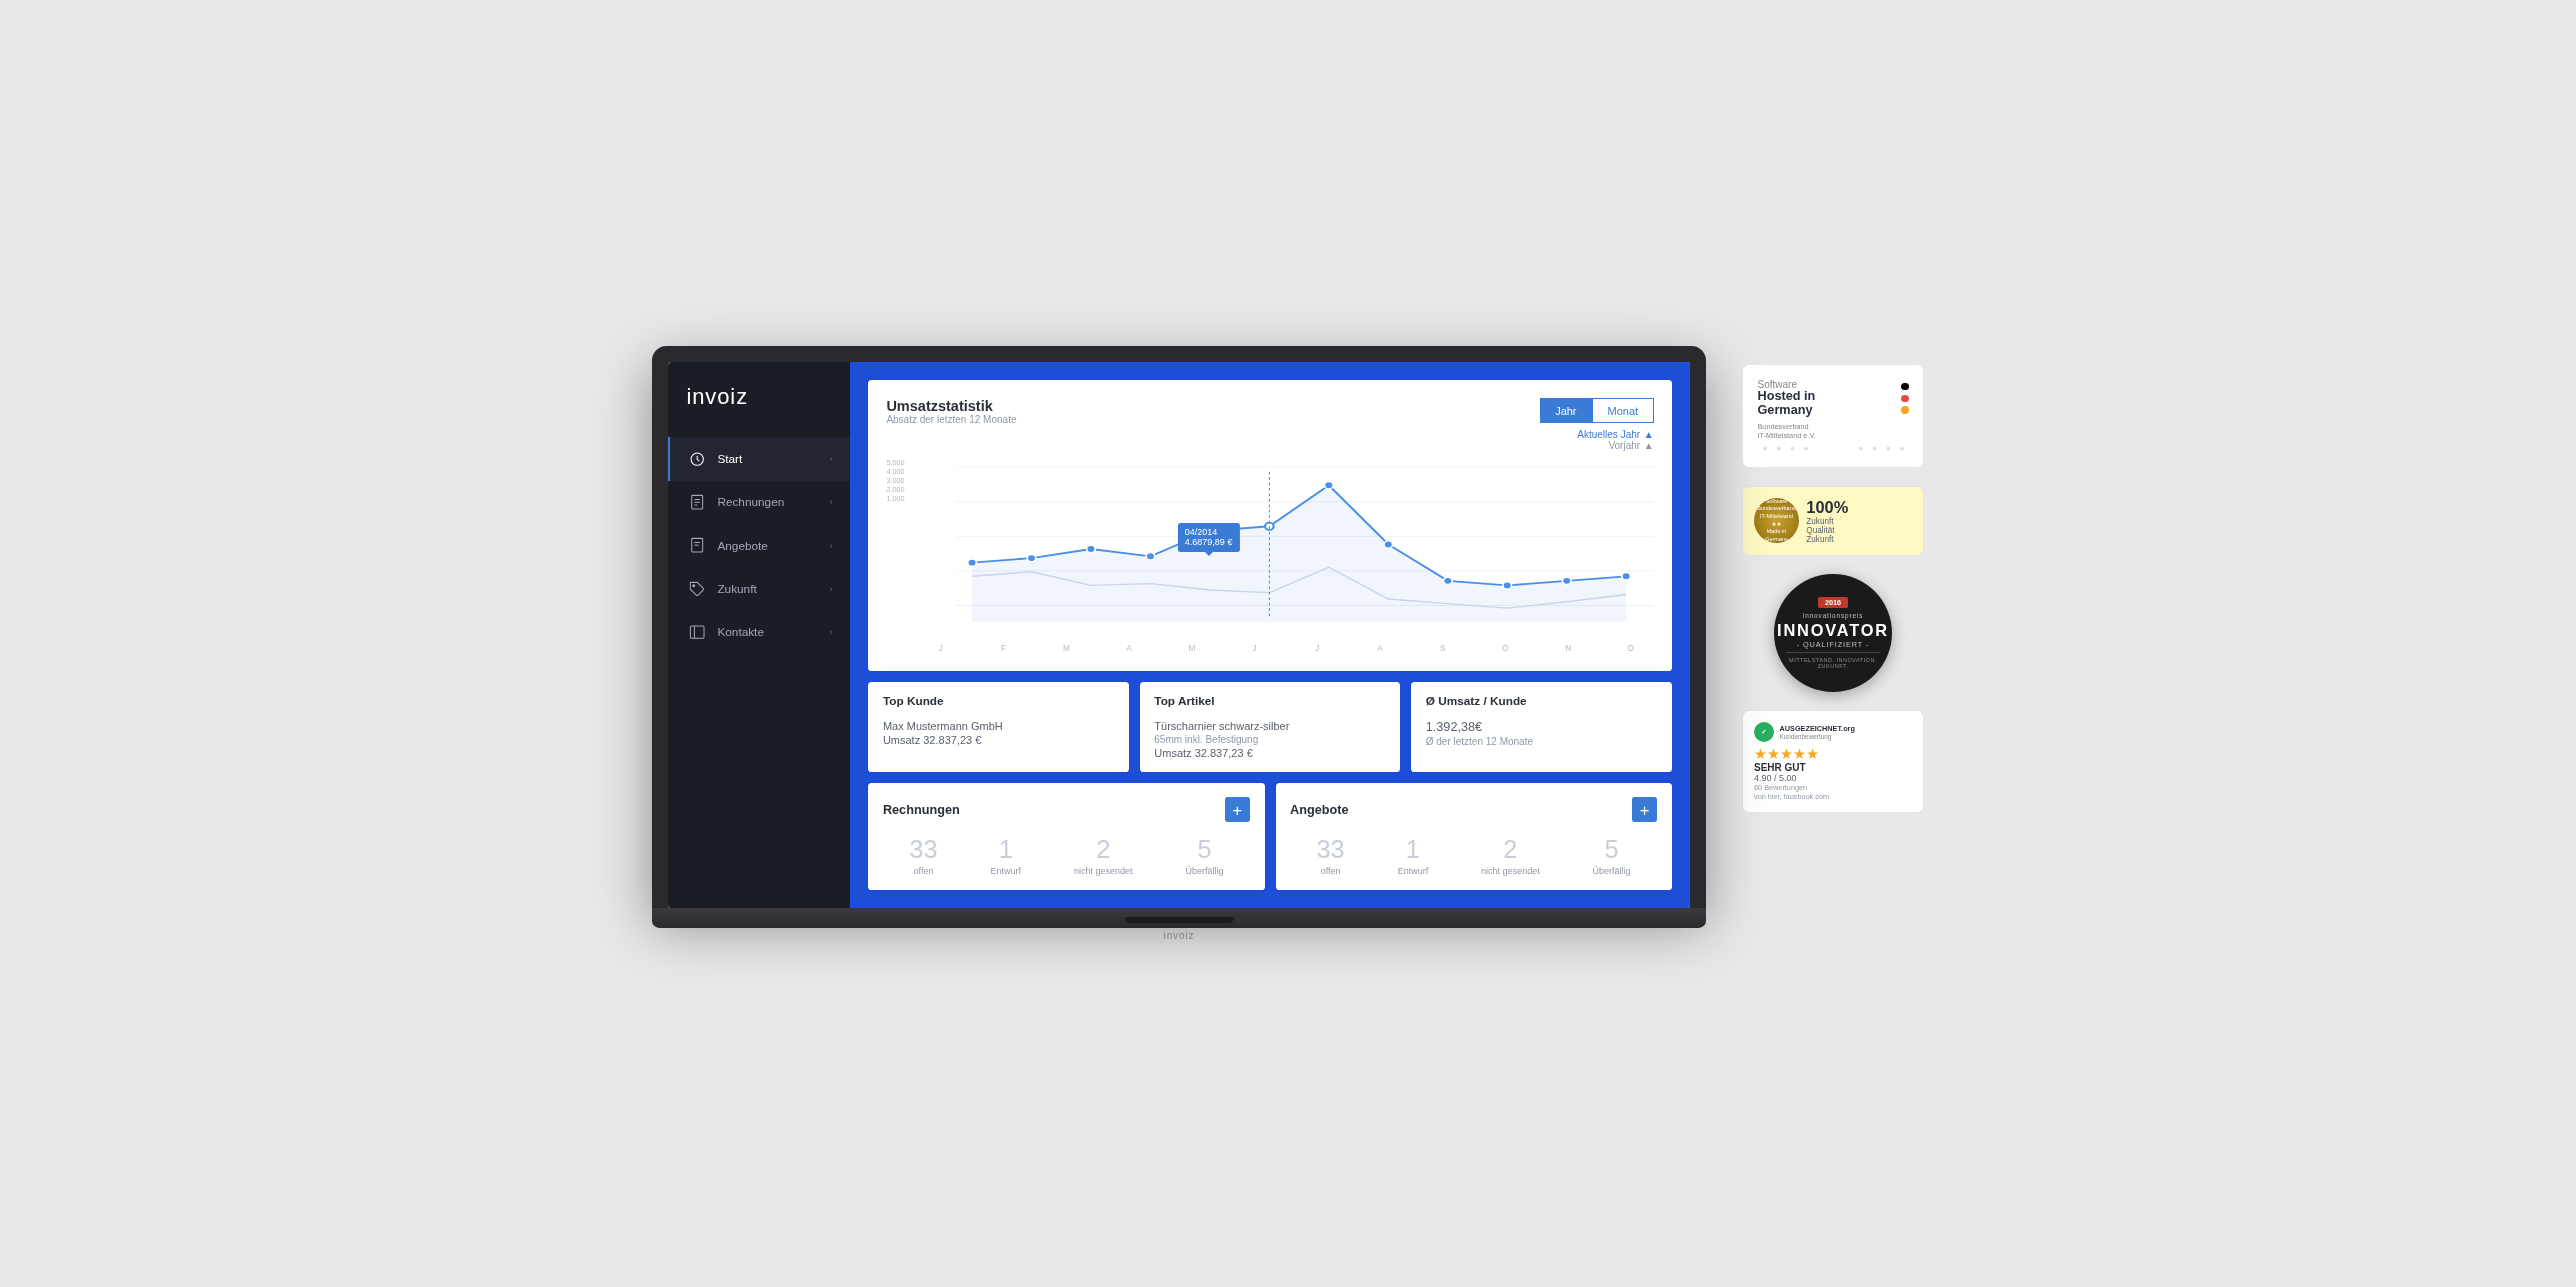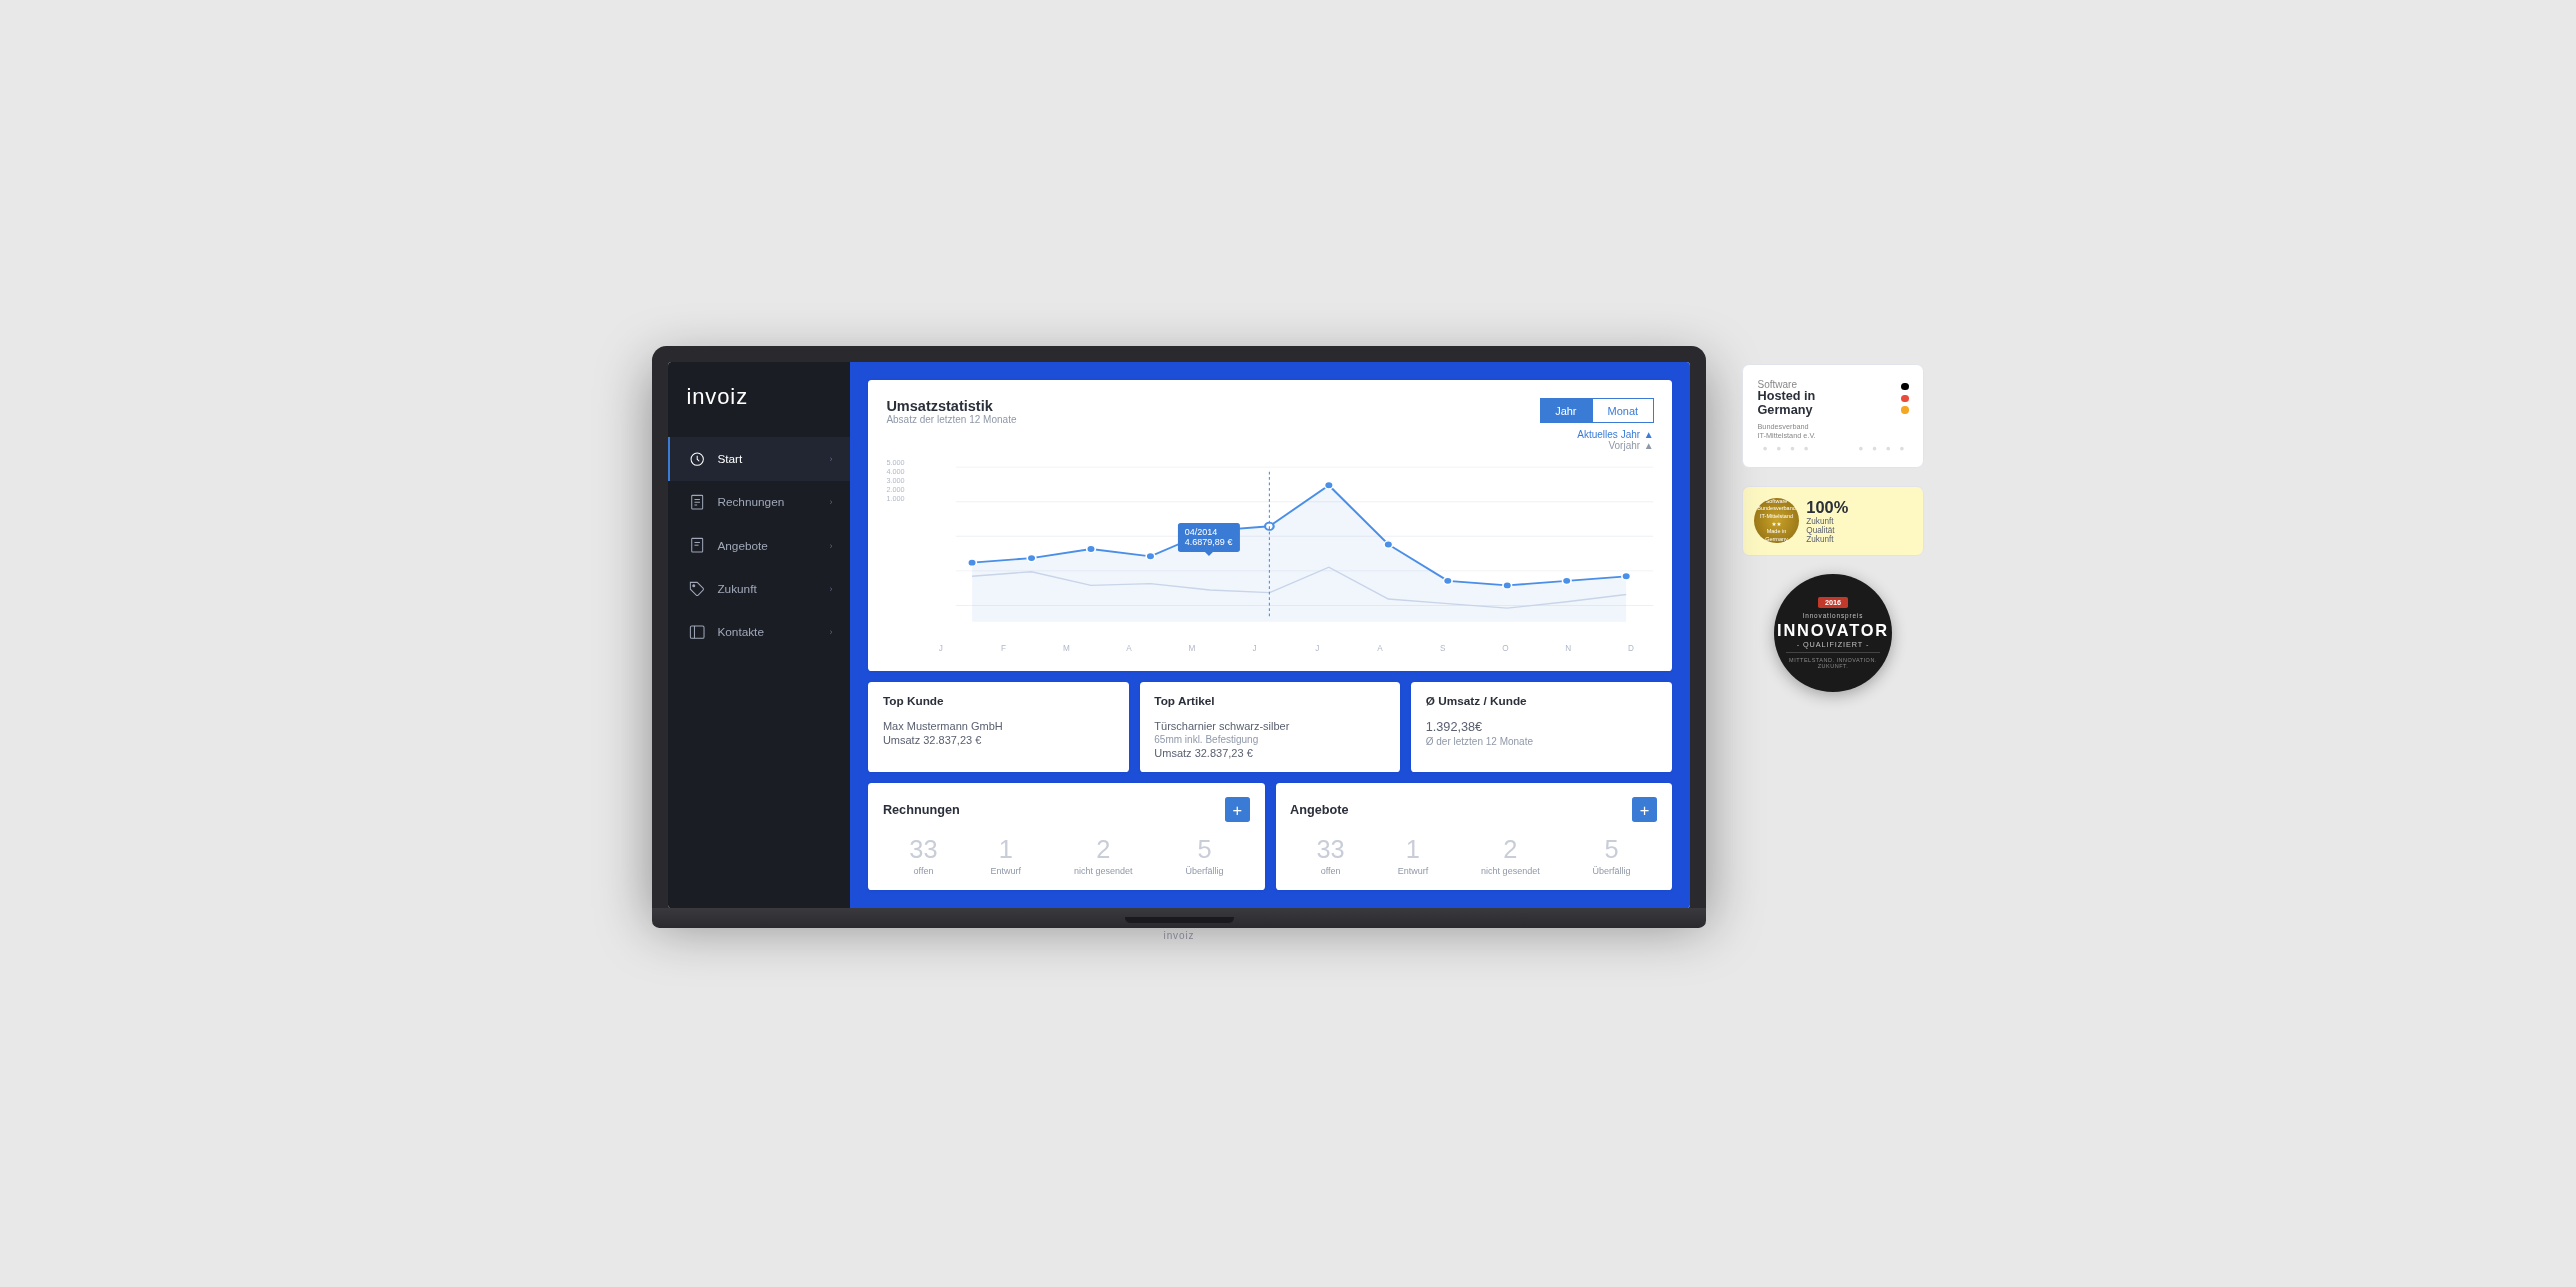--- a/index.html
+++ b/index.html
@@ -784,16 +784,30 @@
       <div class="innovator-badge">
         <div style="background:#c0392b;color:#fff;font-size:7.3px;font-weight:700;padding:0.9px 7.3px;border-radius:1.8px;margin-bottom:3.6px;">2016</div>
         <div style="color:#c0c0c0;font-size:6.4px;letter-spacing:0.9px;margin-bottom:1.8px;">Innovationspreis</div>
         <div style="color:#fff;font-size:16.4px;font-weight:900;letter-spacing:1.8px;">INNOVATOR</div>
         <div style="color:#c0c0c0;font-size:7.3px;letter-spacing:0.9px;margin-bottom:3.6px;">- QUALIFIZIERT -</div>
         <div style="border-top:0.9px solid #444;width:80%;margin-bottom:3.6px;"></div>
         <div style="color:#888;font-size:5.5px;letter-spacing:0.5px;text-align:center;">MITTELSTAND. INNOVATION. ZUKUNFT.</div>
       </div>
     </div>
 
+    <div class="stars-badge">
+      <div style="display:flex;align-items:center;gap:5.5px;margin-bottom:3.6px;">
+        <div style="background:#27ae60;color:#fff;font-size:6.4px;font-weight:700;padding:1.8px 3.6px;border-radius:50%;width:20px;height:20px;display:flex;align-items:center;justify-content:center;">✓</div>
+        <div>
+          <div style="font-size:7.3px;font-weight:700;color:#2a2f3a;">AUSGEZEICHNET.org</div>
+          <div style="font-size:6.4px;color:#888;">Kundenbewertung</div>
+        </div>
+      </div>
+      <div class="stars">★★★★★</div>
+      <div style="font-size:10px;font-weight:700;color:#2a2f3a;">SEHR GUT</div>
+      <div style="font-size:9px;color:#5a6070;">4.90 / 5.00</div>
+      <div style="font-size:7.3px;color:#9098a8;">60 Bewertungen</div>
+      <div style="font-size:7.3px;color:#9098a8;">von hier, facebook.com</div>
+    </div>
 
   </div>
 </div>
 
 
 </body></html>

